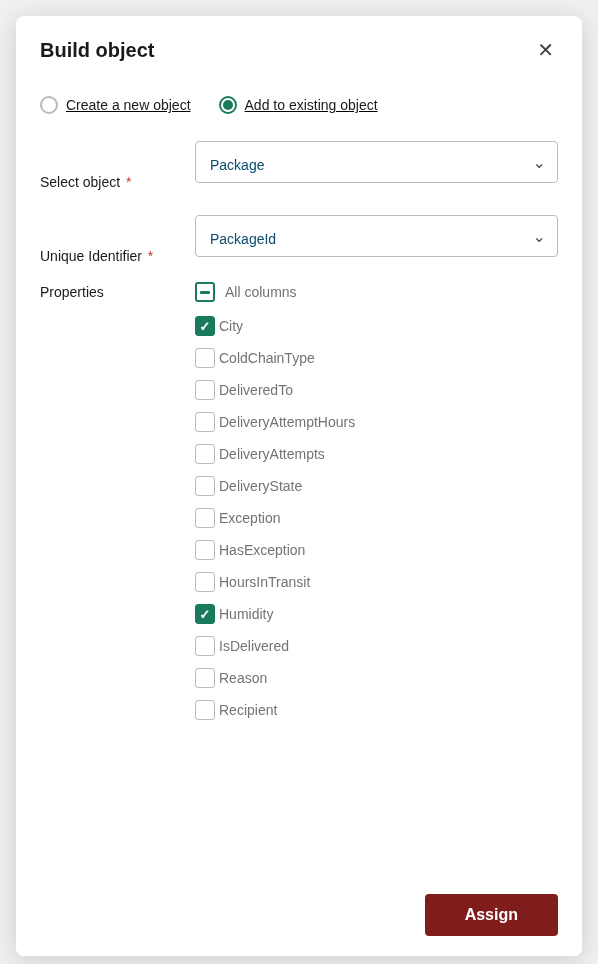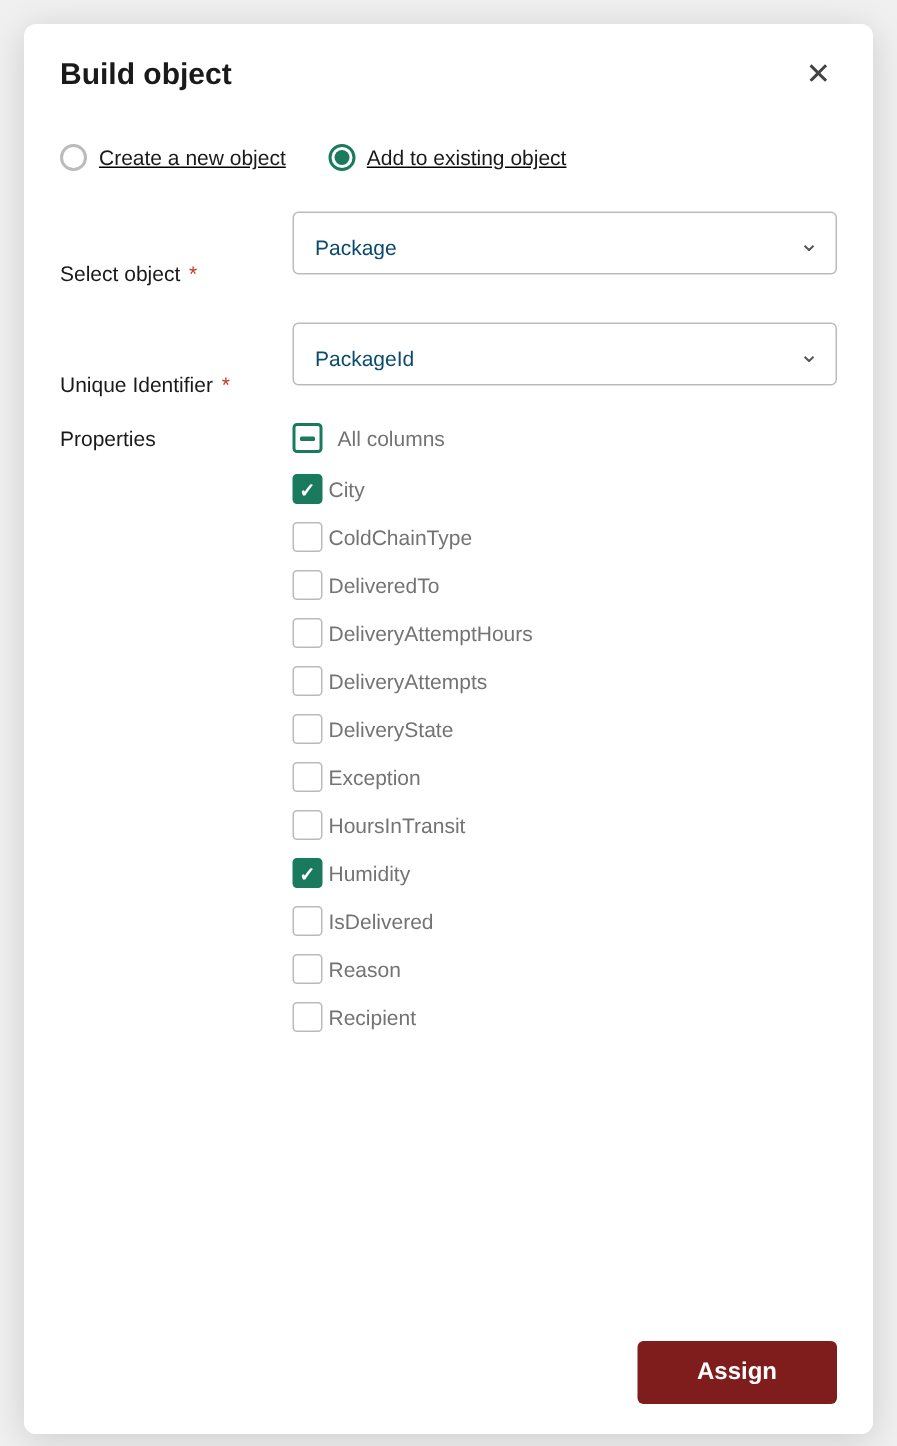--- a/index.html
+++ b/index.html
@@ -319,20 +319,24 @@
       <div class="checkbox-item">
         <div class="checkbox-box"></div>
         <span class="checkbox-label">DeliveryState</span>
       </div>
 
       <div class="checkbox-item">
         <div class="checkbox-box"></div>
         <span class="checkbox-label">Exception</span>
       </div>
 
+      <div class="checkbox-item">
+        <div class="checkbox-box"></div>
+        <span class="checkbox-label">HasException</span>
+      </div>
 
       <div class="checkbox-item">
         <div class="checkbox-box"></div>
         <span class="checkbox-label">HoursInTransit</span>
       </div>
 
       <div class="checkbox-item">
         <div class="checkbox-box checked"></div>
         <span class="checkbox-label">Humidity</span>
       </div>

